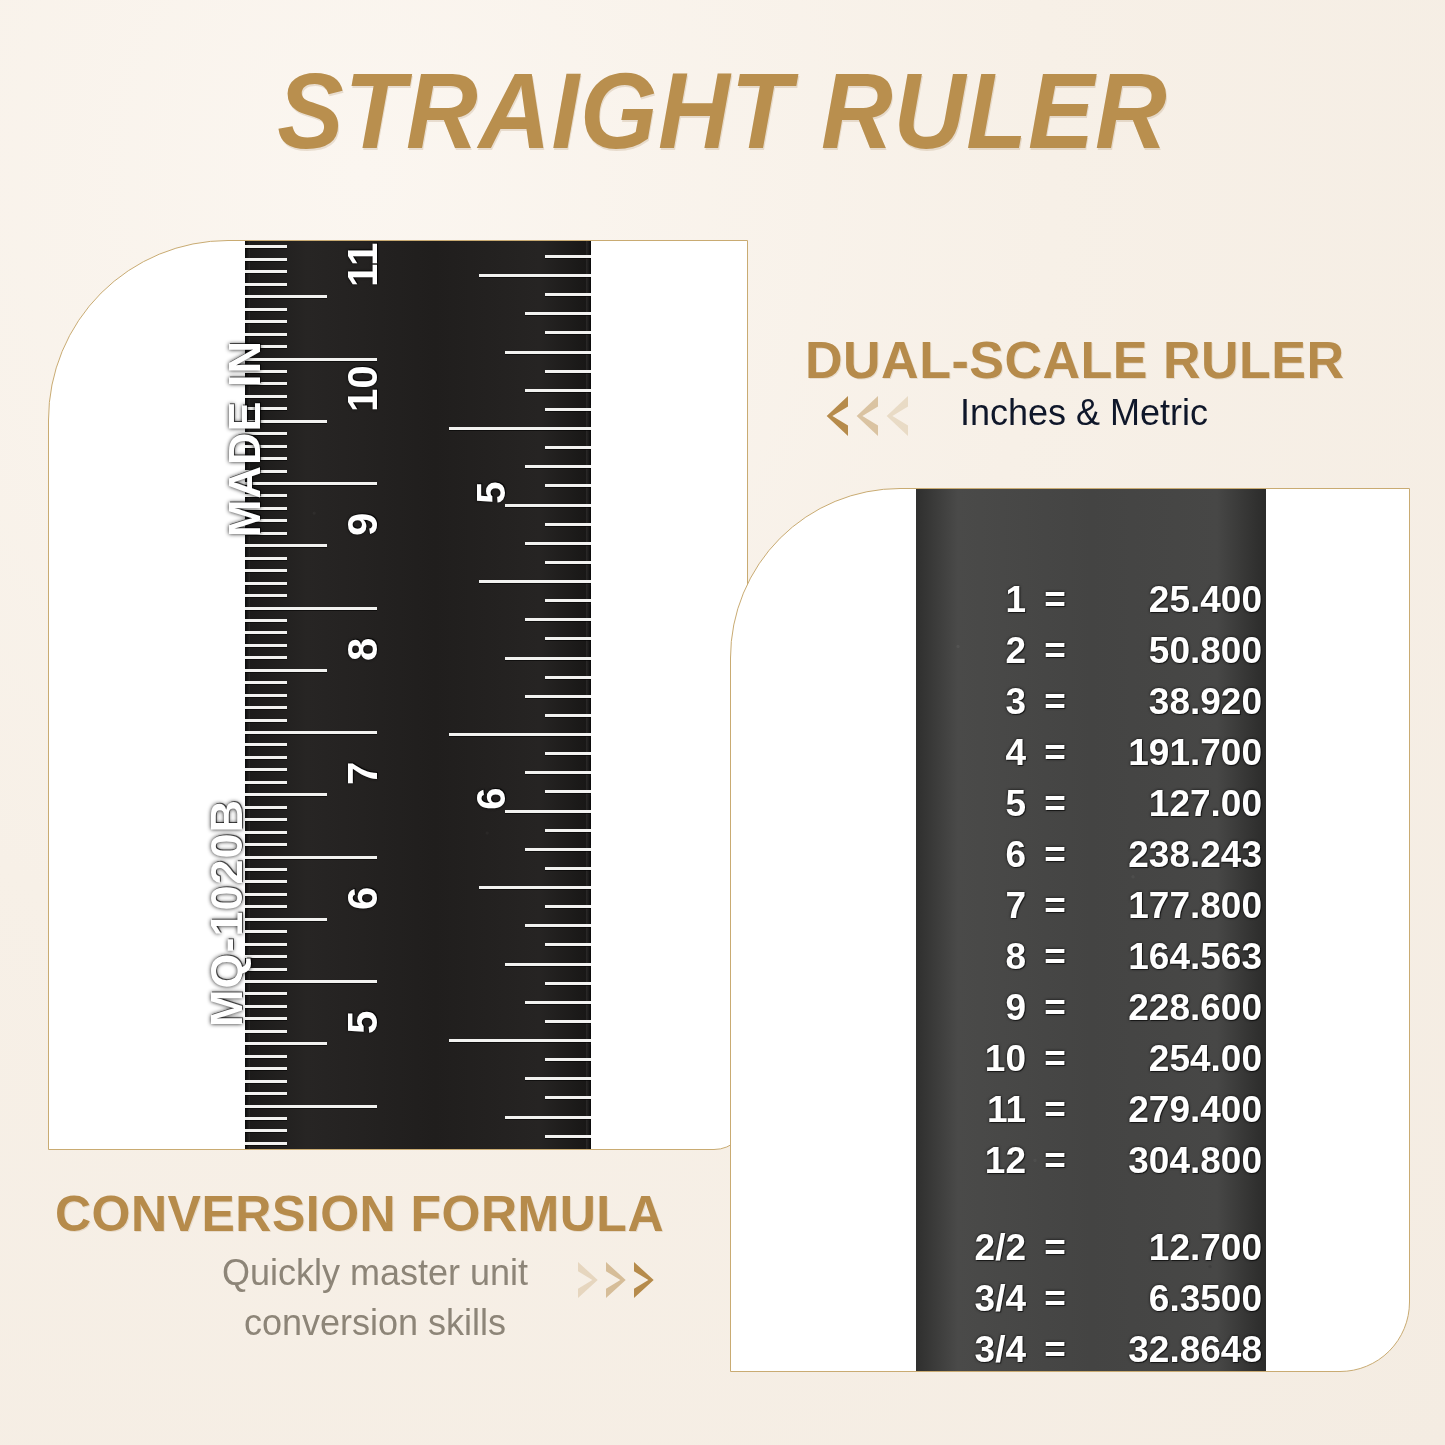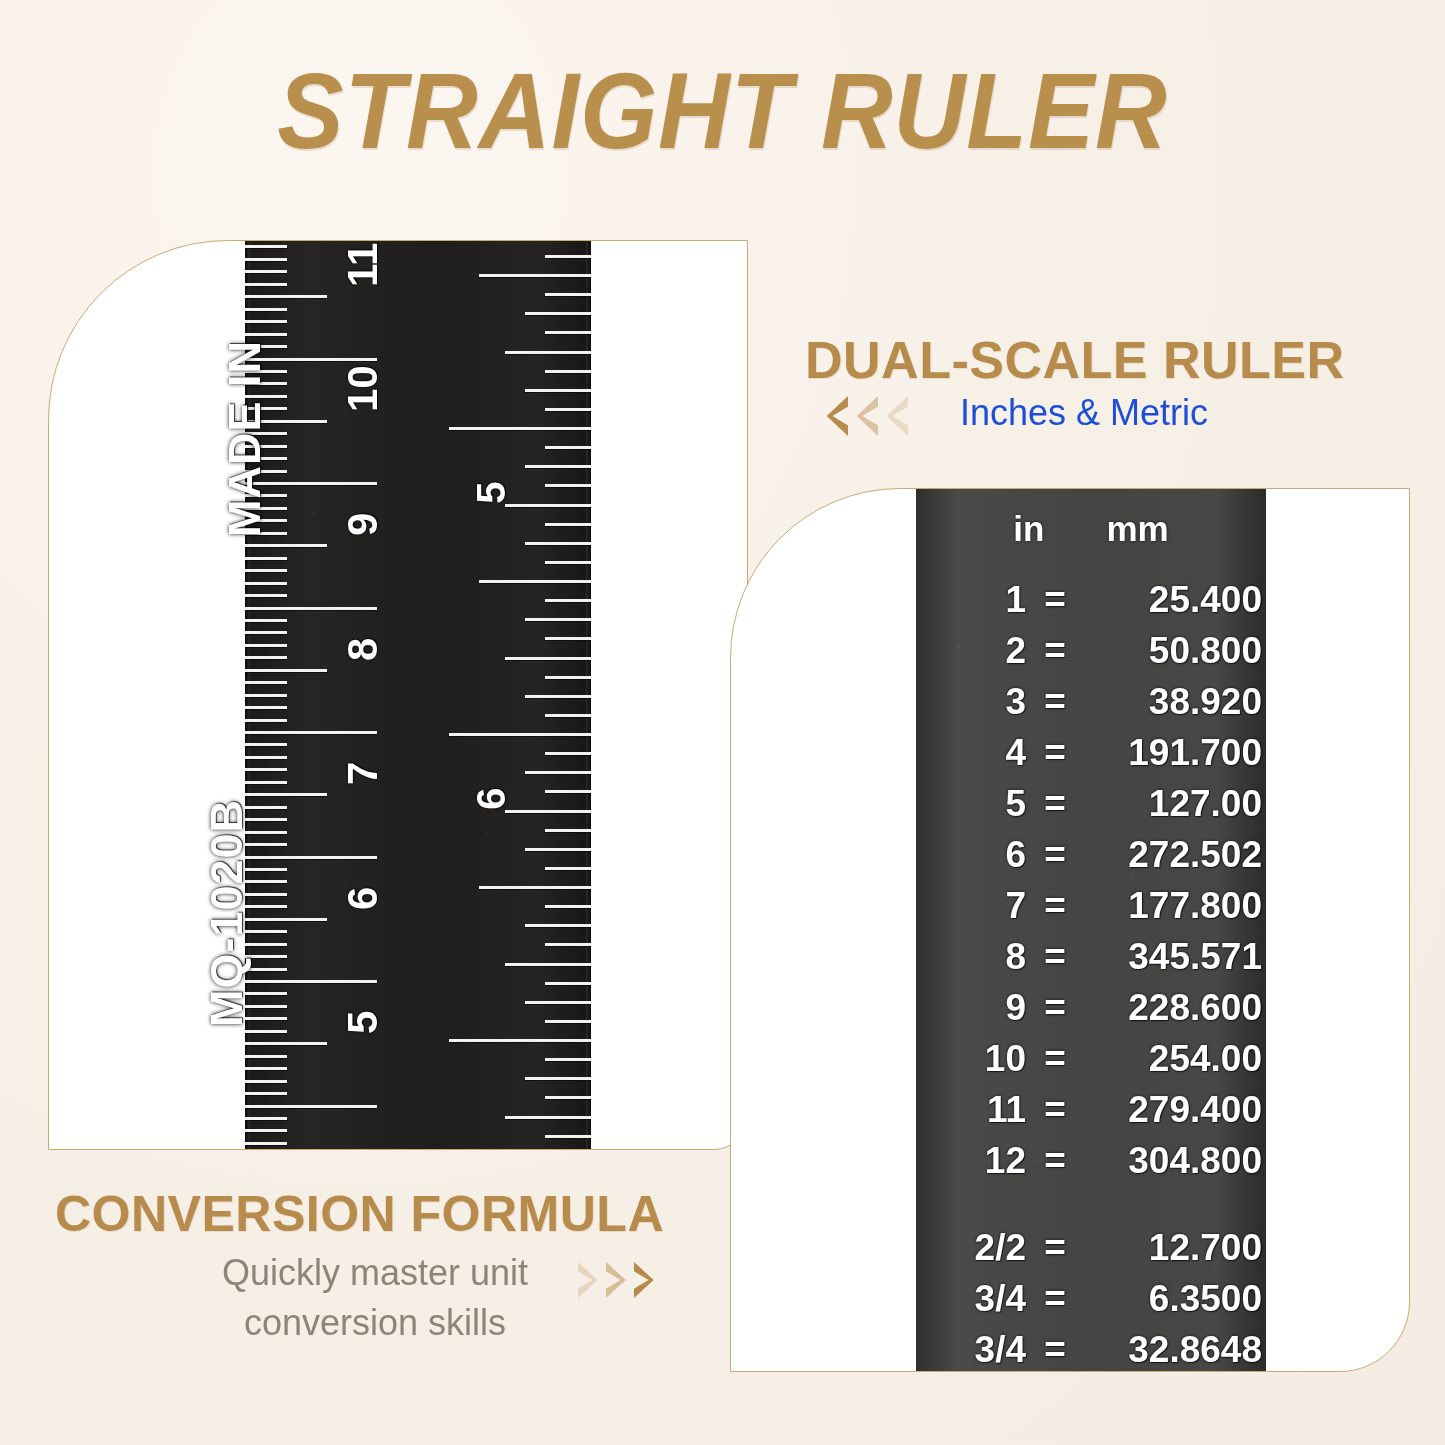--- a/index.html
+++ b/index.html
@@ -148,21 +148,21 @@
   .feature-head{
     position:absolute;
     color:#b68b4b;
     font-weight:bold;
     font-family:"Liberation Sans", sans-serif;
     white-space:nowrap;
     text-shadow:1px 1px 0 rgba(150,110,60,.16);
   }
   .feature-sub{
     position:absolute;
-    color:#1d4ed8;
+    color:#0f172a;
     font-family:"Liberation Sans", sans-serif;
     white-space:nowrap;
   }
   #dual-head{left:805px;top:330px;font-size:52px;letter-spacing:.5px;}
   #dual-sub{left:960px;top:392px;font-size:36px;}
 
   #conv-head-text{left:55px;top:1185px;font-size:50px;letter-spacing:.5px;}
   #conv-sub-text{
     left:175px;top:1248px;font-size:36px;color:#8d8578;
     line-height:50px;text-align:center;white-space:normal;width:400px;
@@ -334,24 +334,20 @@
         <div class="scale-num inch" style="top: 220px;">5</div>
         <div class="scale-num inch" style="top: 526px;">6</div>
       </div>
   </div>
   <div class="brand-text" id="made-in-label">MADE IN</div>
   <div class="brand-text" id="model-label">MQ-1020B</div>
 </div>
 
 <div class="panel" id="conversion-panel">
   <div class="conv-plate">
-    <div class="conv-head">
-      <span>in</span>
-      <span>mm</span>
-    </div>
     <div class="conv-rows" id="conv-rows">
         <div class="conv-row">
           <span class="c-in">1</span>
           <span class="c-eq">=</span>
           <span class="c-mm">25.400</span>
         </div>
         <div class="conv-row">
           <span class="c-in">2</span>
           <span class="c-eq">=</span>
           <span class="c-mm">50.800</span>
@@ -367,31 +363,31 @@
           <span class="c-mm">191.700</span>
         </div>
         <div class="conv-row">
           <span class="c-in">5</span>
           <span class="c-eq">=</span>
           <span class="c-mm">127.00</span>
         </div>
         <div class="conv-row">
           <span class="c-in">6</span>
           <span class="c-eq">=</span>
-          <span class="c-mm">272.502</span>
+          <span class="c-mm">238.243</span>
         </div>
         <div class="conv-row">
           <span class="c-in">7</span>
           <span class="c-eq">=</span>
           <span class="c-mm">177.800</span>
         </div>
         <div class="conv-row">
           <span class="c-in">8</span>
           <span class="c-eq">=</span>
-          <span class="c-mm">345.571</span>
+          <span class="c-mm">164.563</span>
         </div>
         <div class="conv-row">
           <span class="c-in">9</span>
           <span class="c-eq">=</span>
           <span class="c-mm">228.600</span>
         </div>
         <div class="conv-row">
           <span class="c-in">10</span>
           <span class="c-eq">=</span>
           <span class="c-mm">254.00</span>

